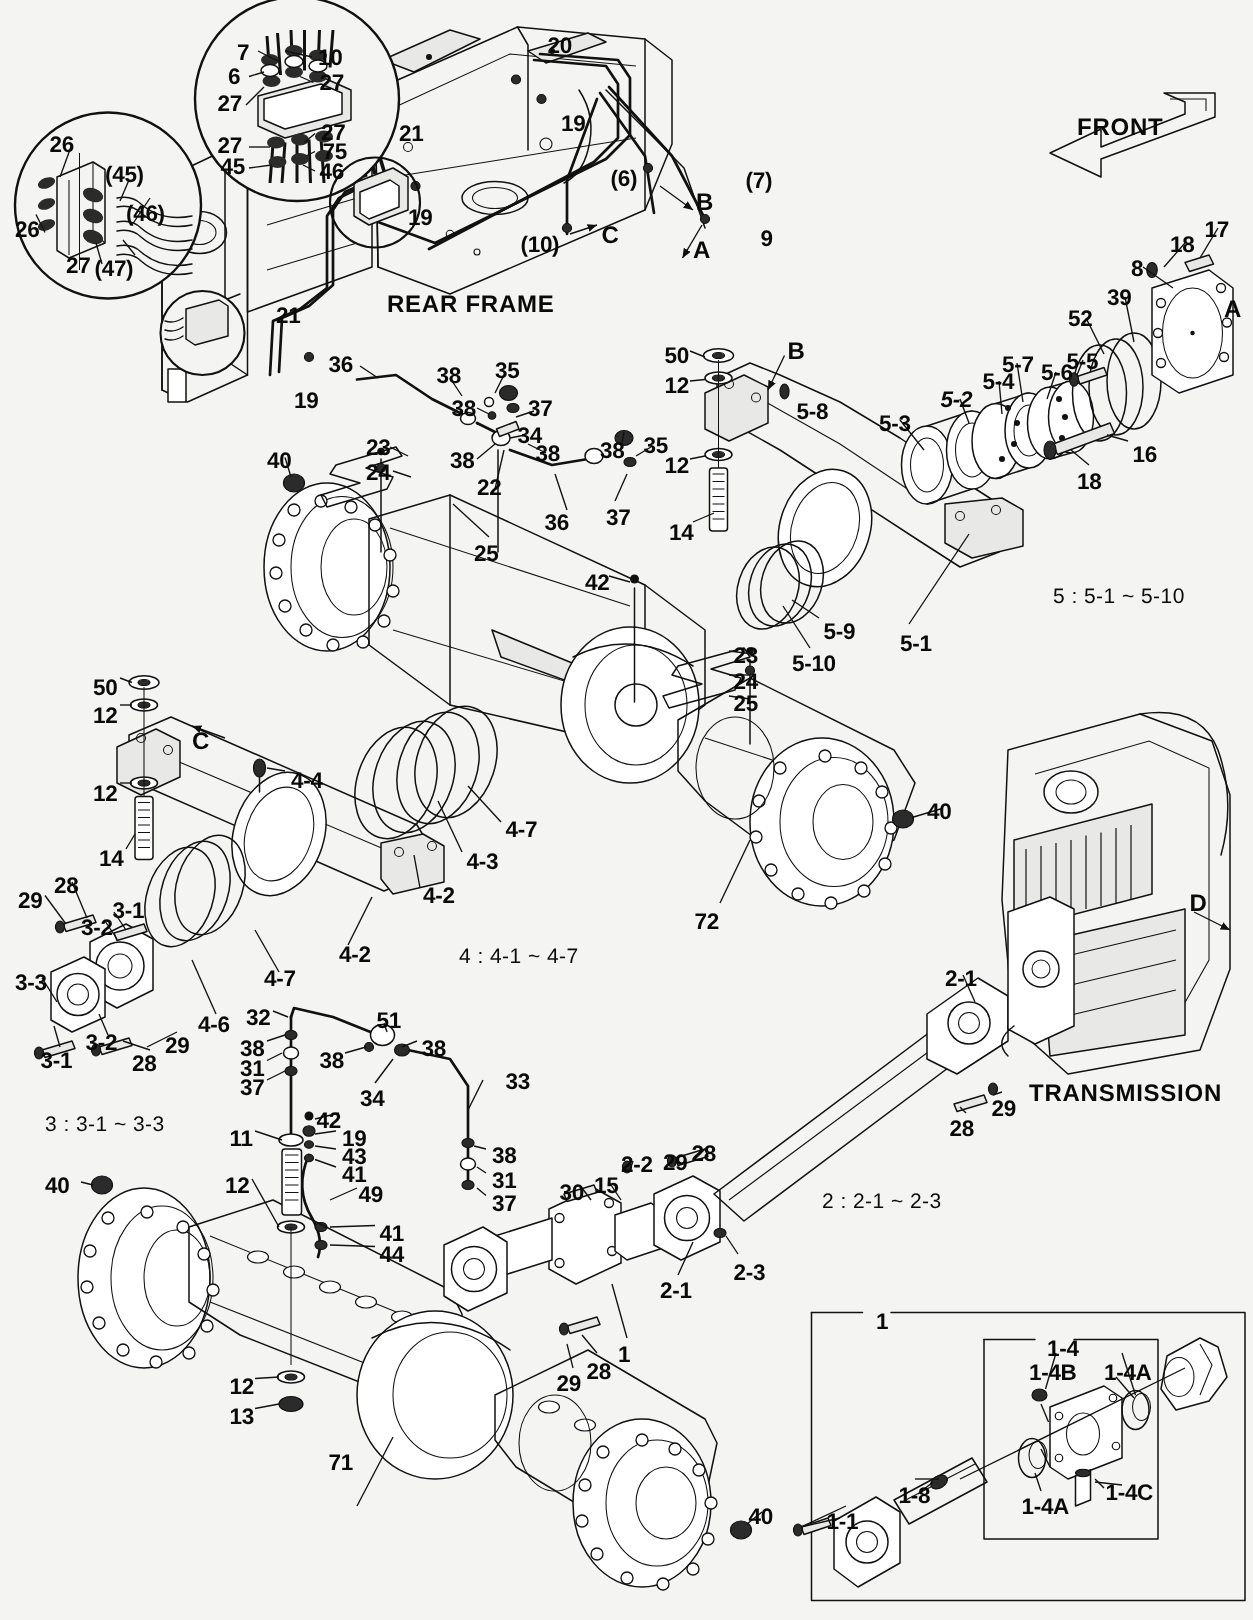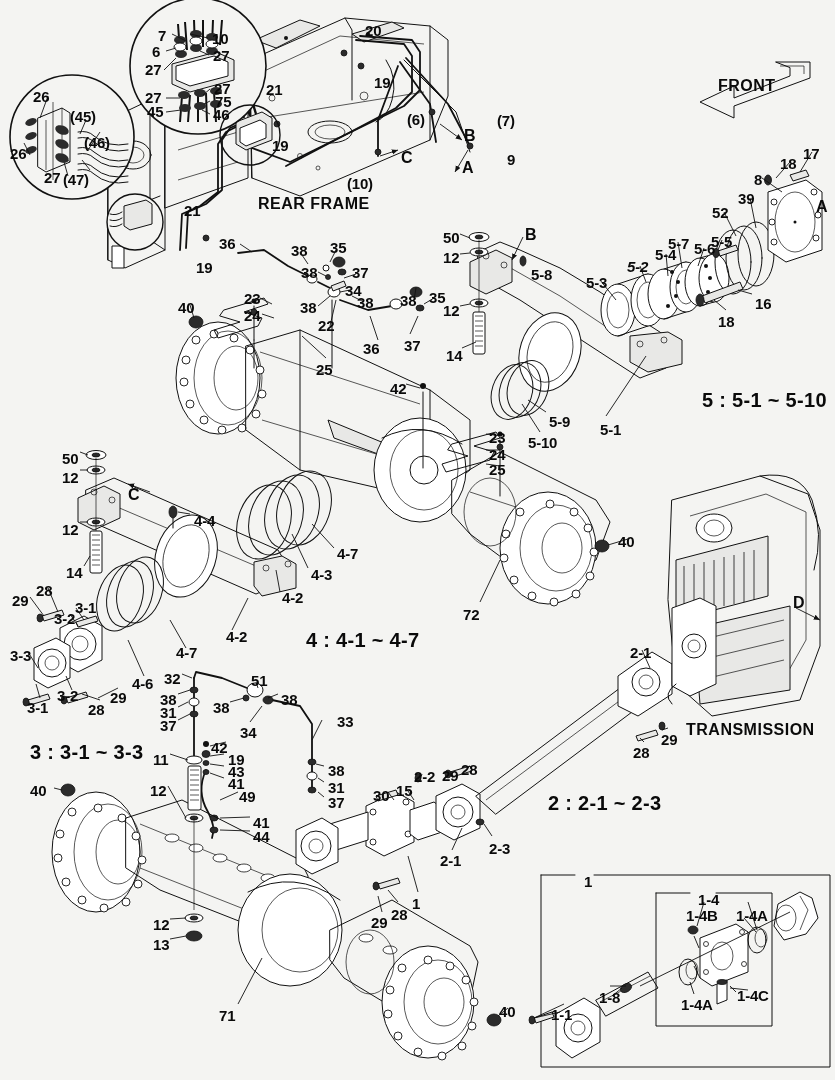--- a/index.html
+++ b/index.html
@@ -20,21 +20,21 @@
     position:absolute;
     font-family:"Liberation Sans", sans-serif;
     font-size:15px;
     font-weight:700;
     color:#0a0a0a;
     white-space:nowrap;
     line-height:1;
     letter-spacing:-0.2px;
   }
   .lbl.cap{font-size:16px;font-weight:700;letter-spacing:0.5px;}
-  .lbl.grp{font-size:20px;font-weight:700;letter-spacing:0.3px;}
+  .lbl.grp{font-size:14px;font-weight:400;letter-spacing:0.3px;}
   .lbl.ltr{font-size:16px;font-weight:800;}
 </style>
 </head>
 <body>
 
 <div id="sheet">
 
   <svg id="art" viewBox="0 0 835 1080">
     <defs>
       <style>
@@ -761,21 +761,21 @@
       <div class="lbl" style="left: 63px; top: 172px;">(47)</div>
       <div class="lbl" style="left: 365px; top: 23px;">20</div>
       <div class="lbl" style="left: 374px; top: 75px;">19</div>
       <div class="lbl" style="left: 266px; top: 82px;">21</div>
       <div class="lbl" style="left: 272px; top: 138px;">19</div>
       <div class="lbl" style="left: 184px; top: 203px;">21</div>
       <div class="lbl" style="left: 196px; top: 260px;">19</div>
       <div class="lbl" style="left: 407px; top: 112px;">(6)</div>
       <div class="lbl" style="left: 497px; top: 113px;">(7)</div>
       <div class="lbl" style="left: 507px; top: 152px;">9</div>
-      <div class="lbl" style="left: 347px; top: 176px;">(10)</div>
+      <div class="lbl" style="left: 347px; top: 156px;">(10)</div>
       <div class="lbl" style="left: 219px; top: 236px;">36</div>
       <div class="lbl" style="left: 291px; top: 243px;">38</div>
       <div class="lbl" style="left: 330px; top: 240px;">35</div>
       <div class="lbl" style="left: 301px; top: 265px;">38</div>
       <div class="lbl" style="left: 352px; top: 265px;">37</div>
       <div class="lbl" style="left: 345px; top: 283px;">34</div>
       <div class="lbl" style="left: 244px; top: 291px;">23</div>
       <div class="lbl" style="left: 300px; top: 300px;">38</div>
       <div class="lbl" style="left: 357px; top: 295px;">38</div>
       <div class="lbl" style="left: 244px; top: 308px;">24</div>
@@ -850,21 +850,21 @@
       <div class="lbl" style="left: 228px; top: 776px;">41</div>
       <div class="lbl" style="left: 239px; top: 789px;">49</div>
       <div class="lbl" style="left: 253px; top: 815px;">41</div>
       <div class="lbl" style="left: 253px; top: 829px;">44</div>
       <div class="lbl" style="left: 328px; top: 763px;">38</div>
       <div class="lbl" style="left: 328px; top: 780px;">31</div>
       <div class="lbl" style="left: 328px; top: 795px;">37</div>
       <div class="lbl" style="left: 30px; top: 783px;">40</div>
       <div class="lbl" style="left: 153px; top: 917px;">12</div>
       <div class="lbl" style="left: 153px; top: 937px;">13</div>
-      <div class="lbl" style="left: 219px; top: 1008px; text-align: right;">71</div>
+      <div class="lbl" style="left: 219px; top: 968px; text-align: right;">71</div>
       <div class="lbl" style="left: 499px; top: 1004px;">40</div>
       <div class="lbl" style="left: 373px; top: 788px;">30</div>
       <div class="lbl" style="left: 396px; top: 783px;">15</div>
       <div class="lbl" style="left: 414px; top: 769px;">2-2</div>
       <div class="lbl" style="left: 442px; top: 768px;">29</div>
       <div class="lbl" style="left: 461px; top: 762px;">28</div>
       <div class="lbl" style="left: 489px; top: 841px;">2-3</div>
       <div class="lbl" style="left: 440px; top: 853px;">2-1</div>
       <div class="lbl" style="left: 412px; top: 896px;">1</div>
       <div class="lbl" style="left: 391px; top: 907px;">28</div>

